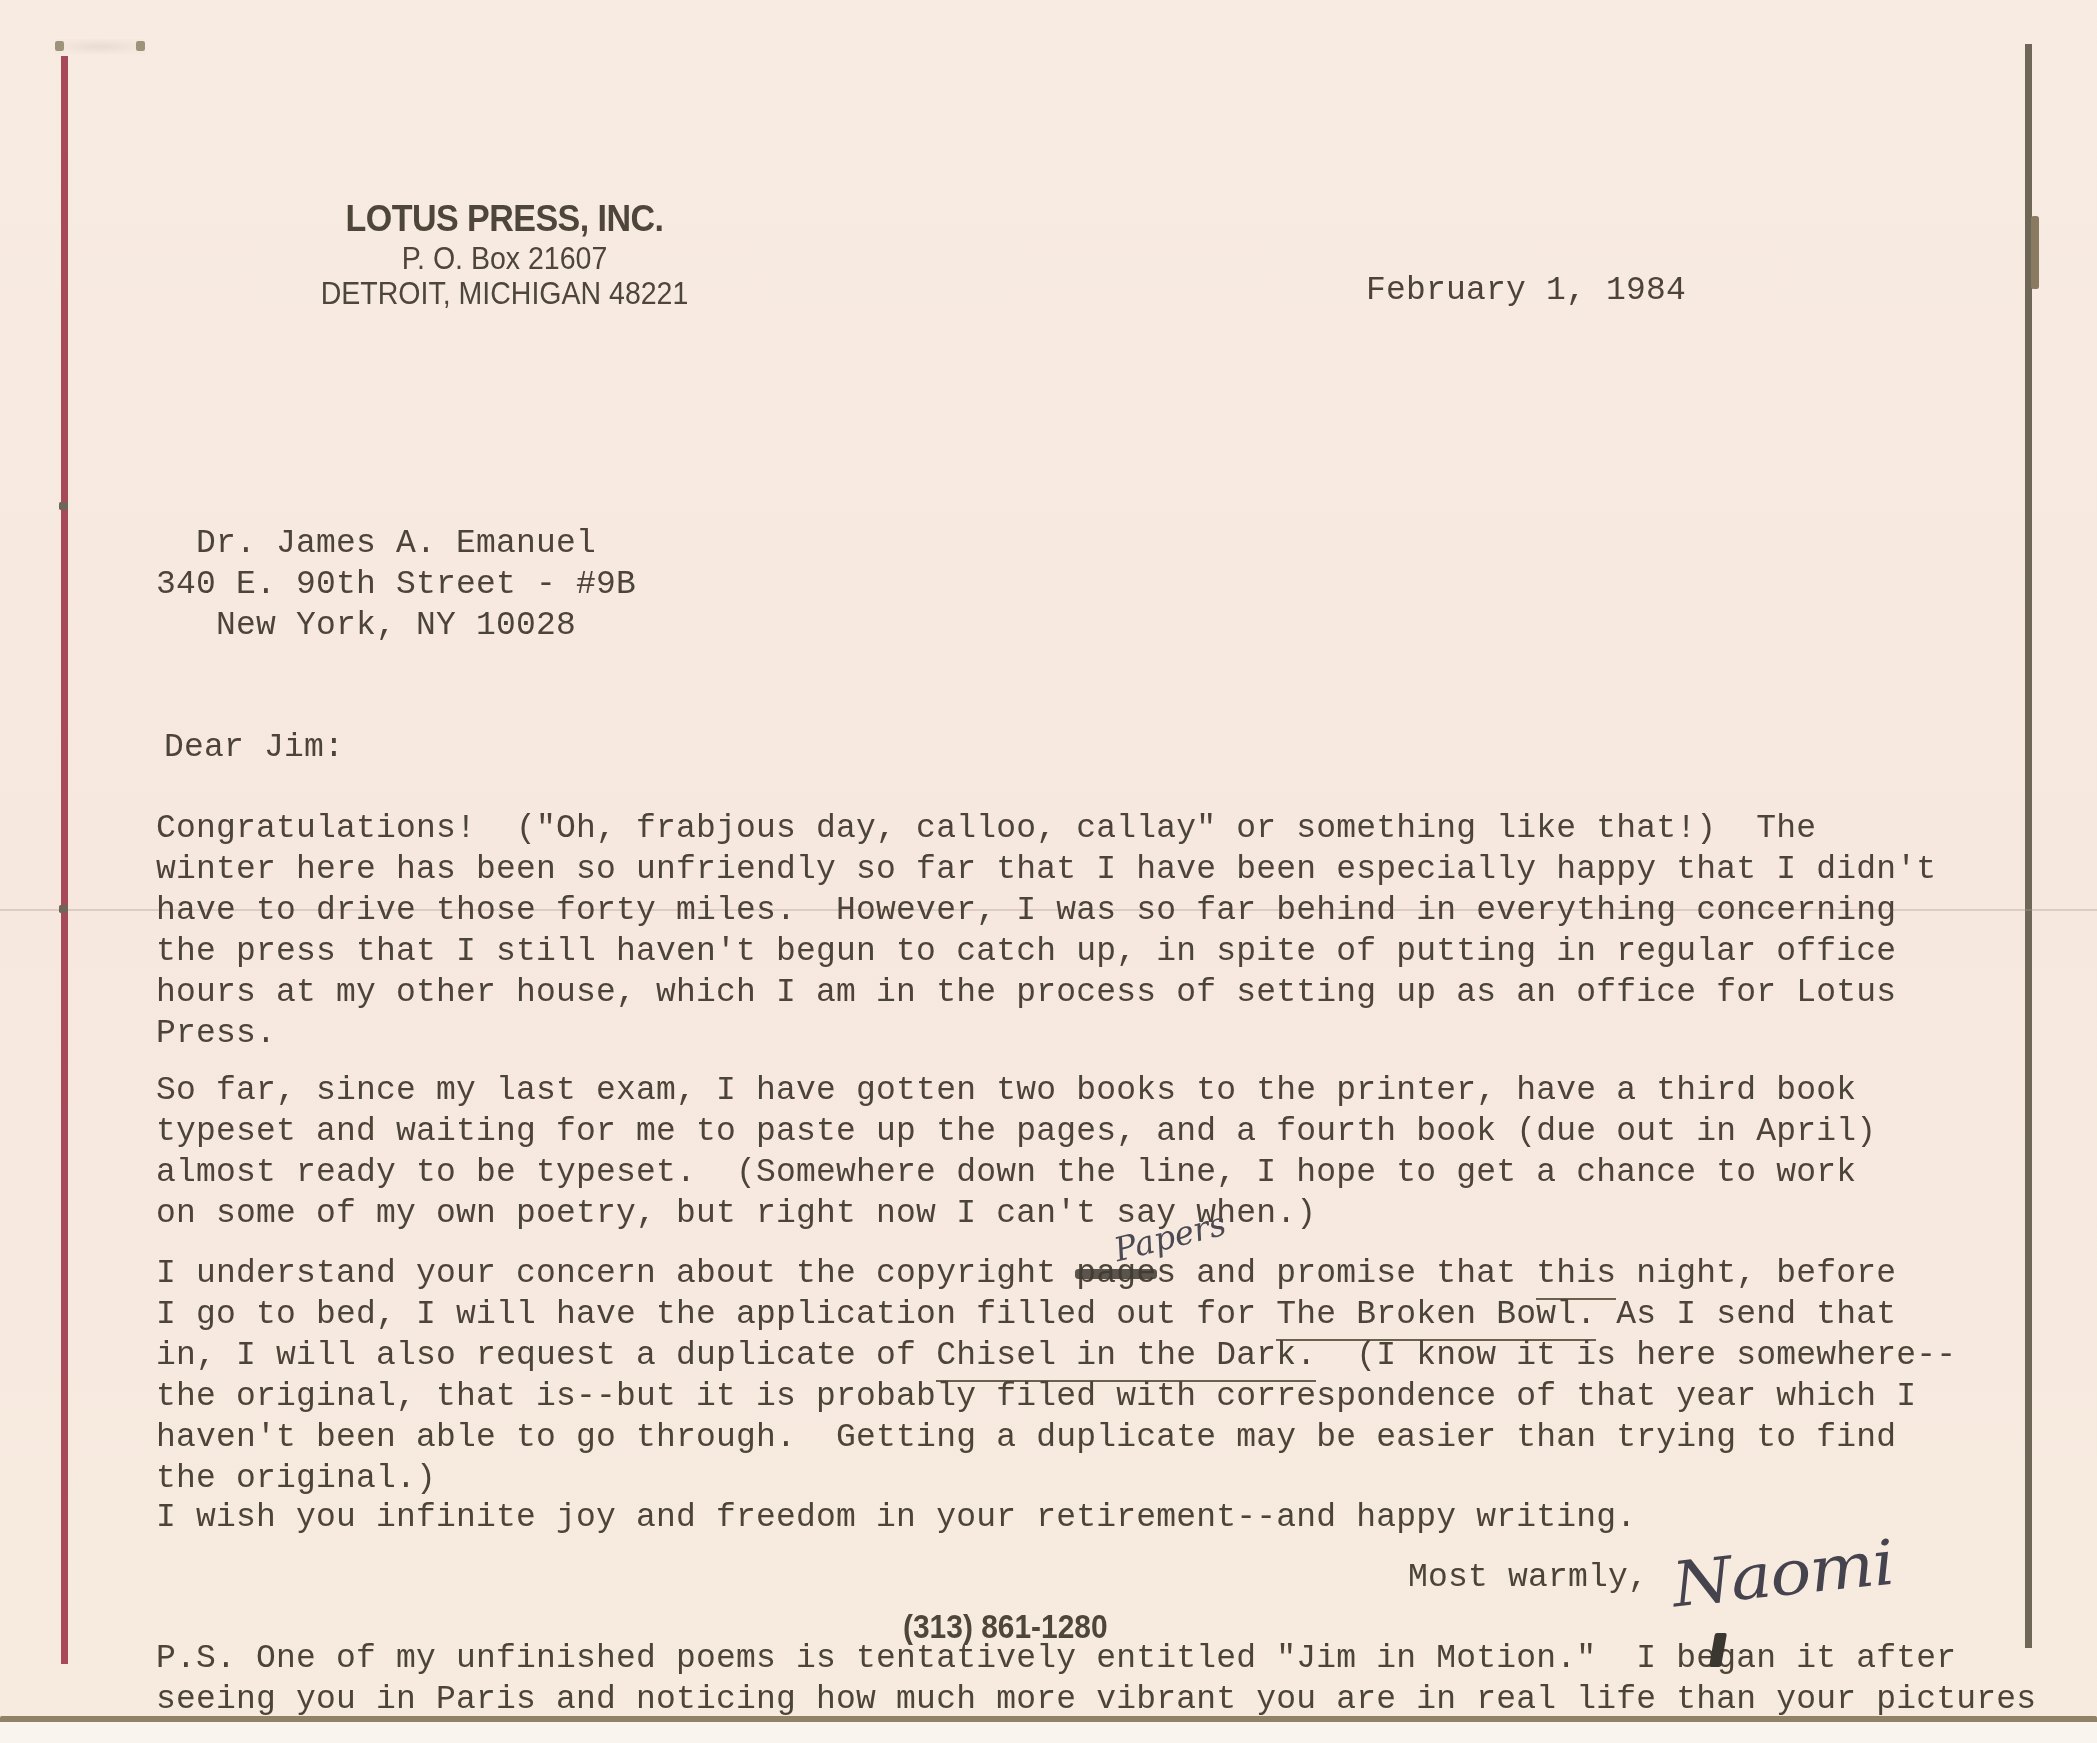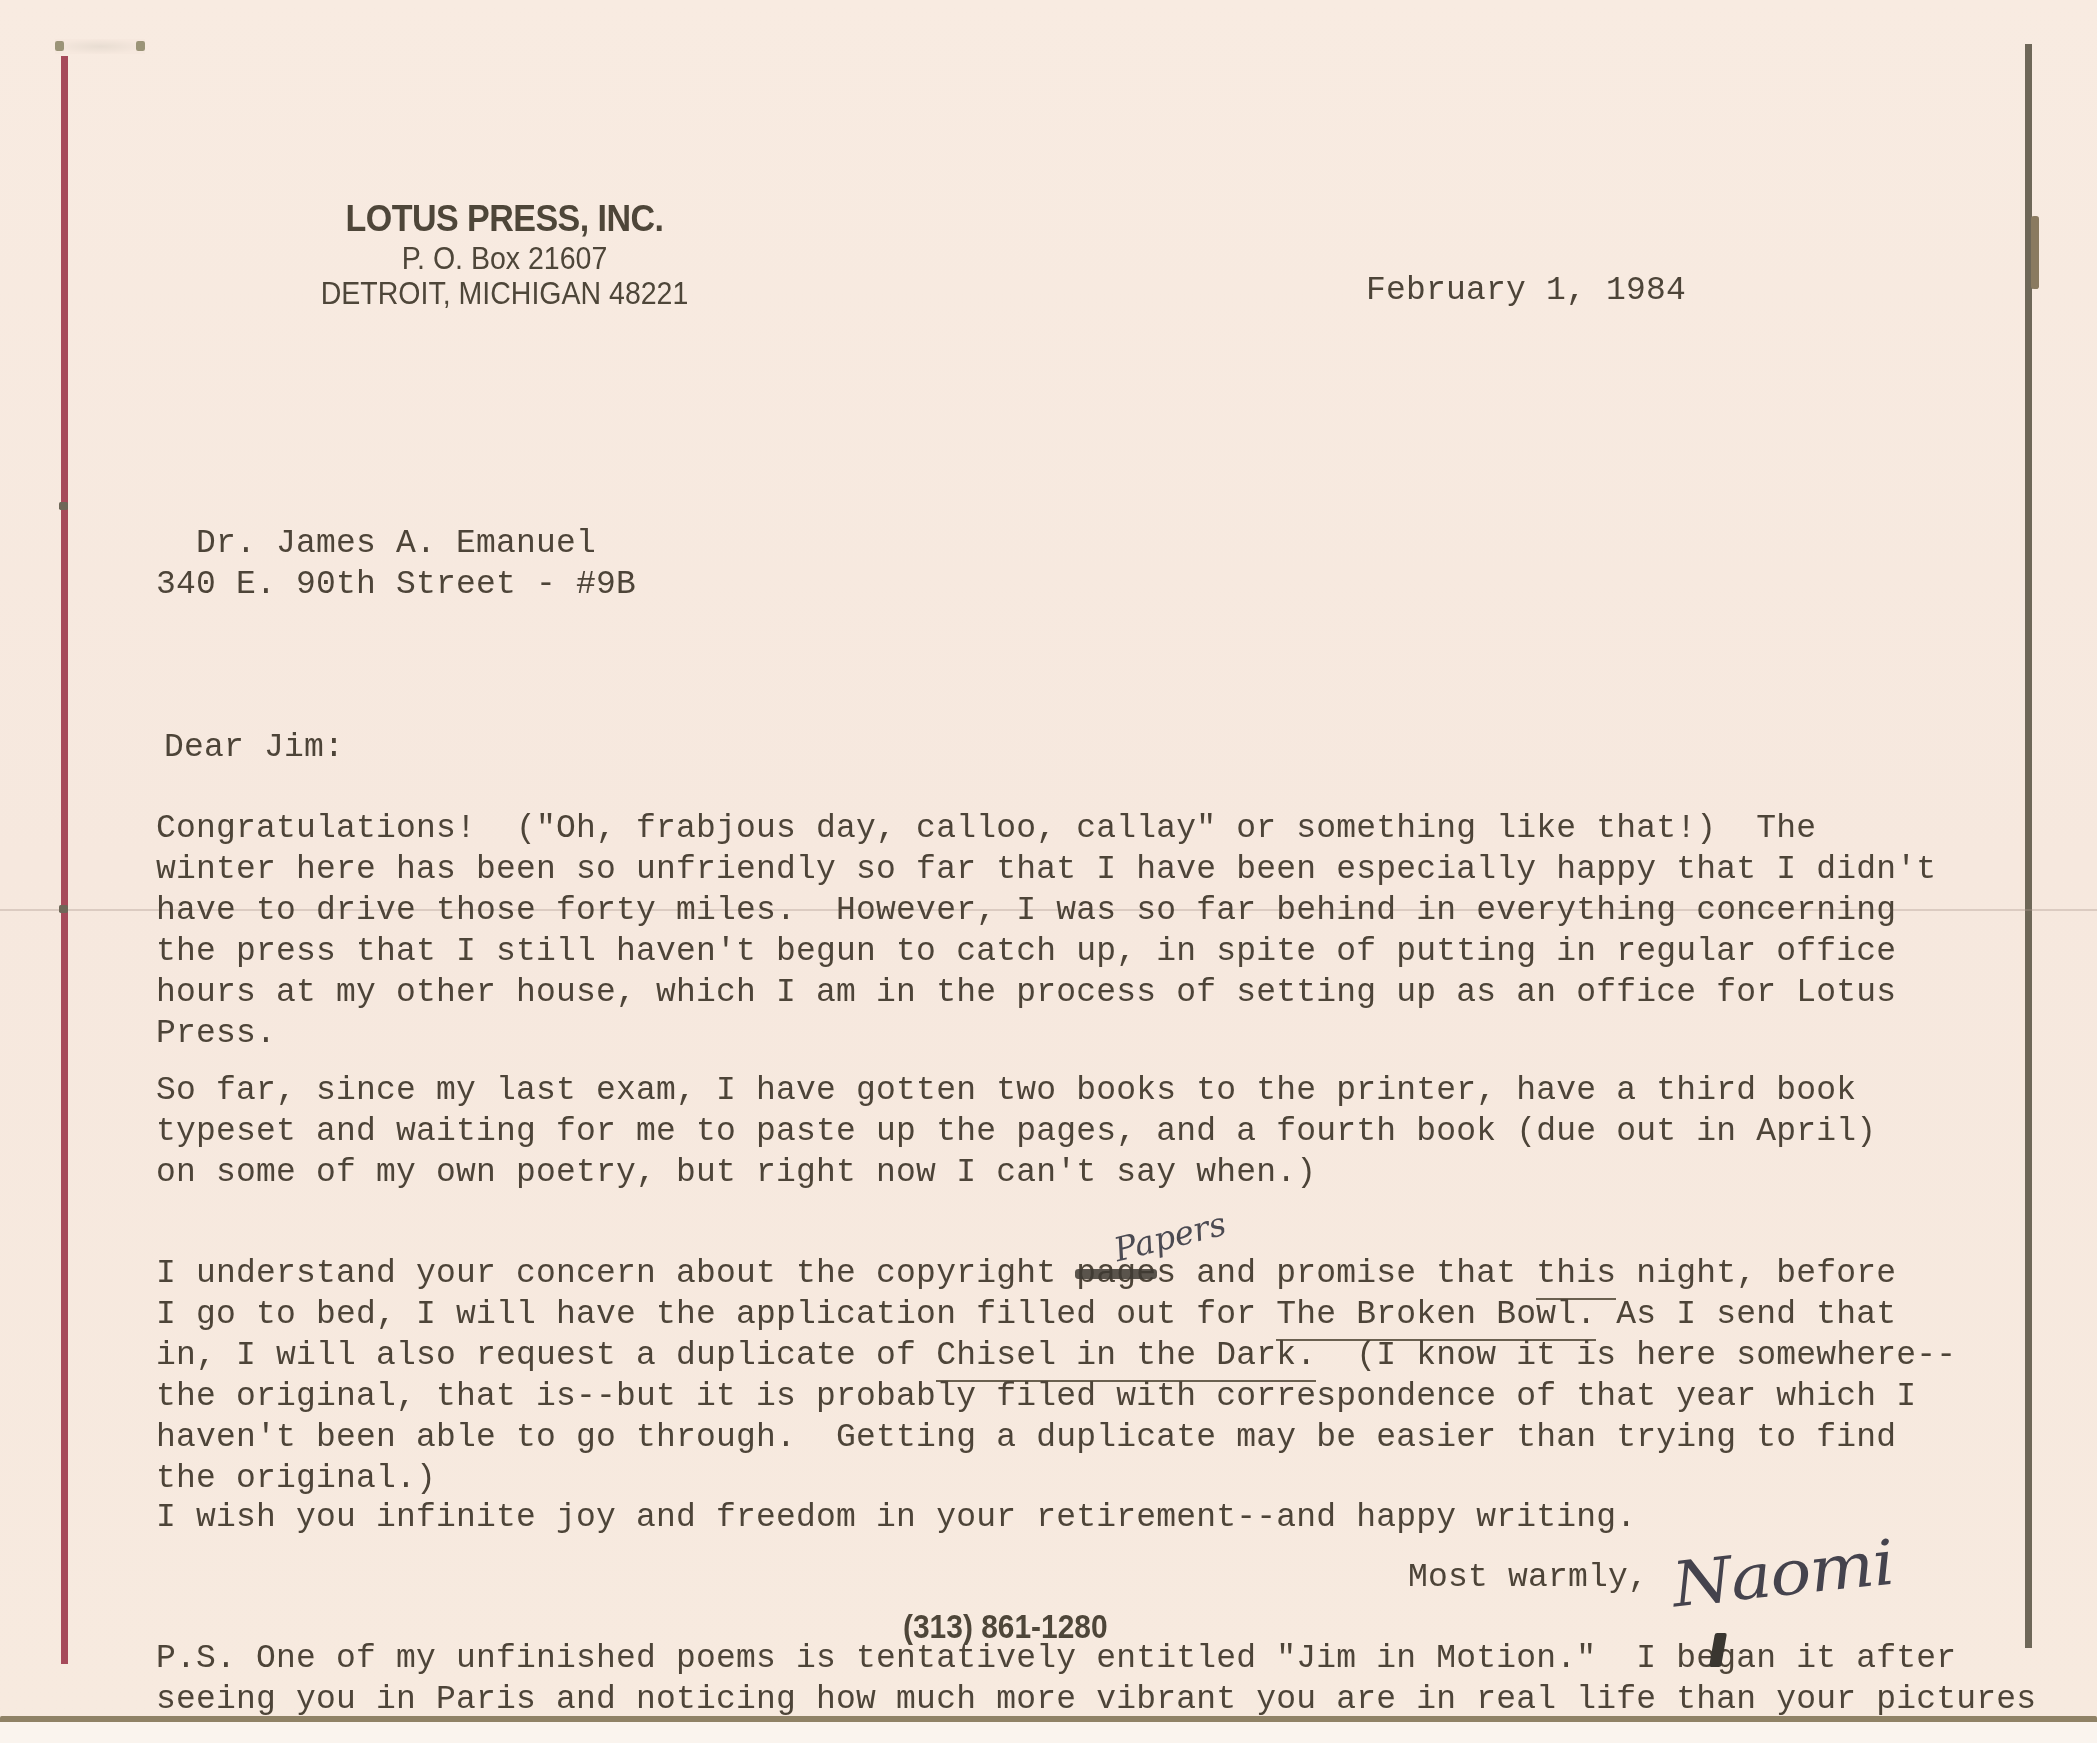--- a/index.html
+++ b/index.html
@@ -123,27 +123,27 @@
   <div class="fold-left-tick" style="top:905px"></div>
 
   <div class="letterhead">
     <div class="company">LOTUS PRESS, INC.</div>
     <div class="line">P. O. Box 21607</div>
     <div class="line">DETROIT, MICHIGAN 48221</div>
   </div>
 
   <div class="typed date">February 1, 1984</div>
 
-  <div class="typed address"><div>Dr. James A. Emanuel</div><div>340 E. 90th Street - #9B</div></div>
+  <div class="typed address"><div>Dr. James A. Emanuel</div><div>340 E. 90th Street - #9B</div><div>New York, NY 10028</div></div>
 
   <div class="typed salutation">Dear Jim:</div>
 
   <div class="typed para p1"><div>Congratulations!  ("Oh, frabjous day, calloo, callay" or something like that!)  The</div><div>winter here has been so unfriendly so far that I have been especially happy that I didn't</div><div>have to drive those forty miles.  However, I was so far behind in everything concerning</div><div>the press that I still haven't begun to catch up, in spite of putting in regular office</div><div>hours at my other house, which I am in the process of setting up as an office for Lotus</div><div>Press.</div></div>
 
-  <div class="typed para p2"><div>So far, since my last exam, I have gotten two books to the printer, have a third book</div><div>typeset and waiting for me to paste up the pages, and a fourth book (due out in April)</div><div>on some of my own poetry, but right now I can't say when.)</div></div>
+  <div class="typed para p2"><div>So far, since my last exam, I have gotten two books to the printer, have a third book</div><div>typeset and waiting for me to paste up the pages, and a fourth book (due out in April)</div><div>almost ready to be typeset.  (Somewhere down the line, I hope to get a chance to work</div><div>on some of my own poetry, but right now I can't say when.)</div></div>
 
   <div class="handwritten-insert">Papers</div>
 
   <div class="typed para p3"><div><span>I understand your concern about the copyright </span><span class="strike">page</span><span>s and promise that </span><span class="underline">this</span><span> night, before</span></div><div><span>I go to bed, I will have the application filled out for </span><span class="underline">The Broken Bowl.</span><span> As I send that</span></div><div><span>in, I will also request a duplicate of </span><span class="underline">Chisel in the Dark.</span><span>  (I know it is here somewhere--</span></div><div>the original, that is--but it is probably filed with correspondence of that year which I</div><div>haven't been able to go through.  Getting a duplicate may be easier than trying to find</div><div>the original.)</div></div>
 
   <div class="typed para p4">I wish you infinite joy and freedom in your retirement--and happy writing.</div>
 
   <div class="typed closing">Most warmly,</div>
   <div class="signature">Naomi</div>
 

